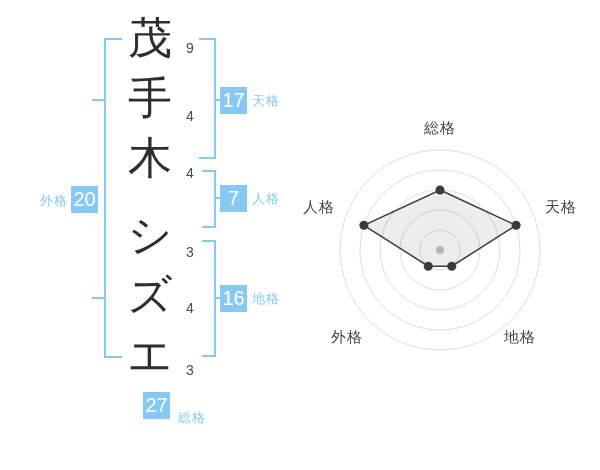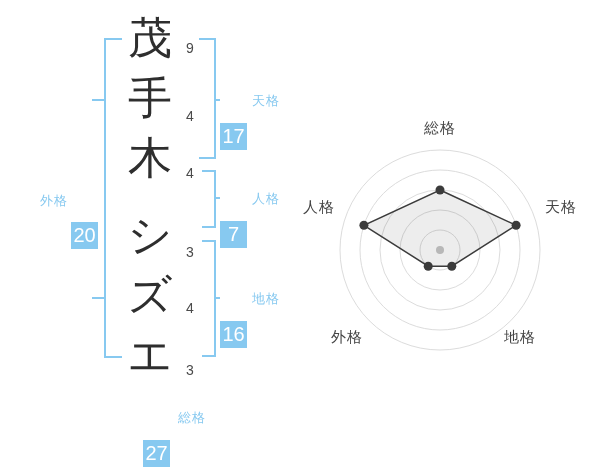--- a/index.html
+++ b/index.html
@@ -13,21 +13,20 @@
   }
   .strokes{
     position:absolute;left:186px;width:20px;height:14px;line-height:14px;
     font-size:14px;color:#4a4a4a;text-align:left;
   }
   .bline{position:absolute;background:var(--accent);}
   .kbox{
     position:absolute;width:27px;height:27px;background:var(--accent);
     color:#ffffff;font-size:20px;display:flex;align-items:center;
     justify-content:center;
-    margin-top:36px;
   }
   .klabel{
     position:absolute;font-size:13px;line-height:15px;color:var(--accent);
     letter-spacing:1px;white-space:nowrap;
   }
   #radar{position:absolute;left:300px;top:110px;}
 </style>
 </head>
 <body>
 
@@ -65,21 +64,21 @@
 
   <div class="bline" style="left:214px;top:240px;width:2px;height:117px"></div>
   <div class="bline" style="left:202px;top:240px;width:12px;height:2px"></div>
   <div class="bline" style="left:202px;top:355px;width:12px;height:2px"></div>
   <div class="bline" style="left:216px;top:297px;width:4px;height:2px"></div>
 
   <div class="kbox" style="left:220px;top:87px">17</div>
   <div class="kbox" style="left:220px;top:185px">7</div>
   <div class="kbox" style="left:220px;top:285px">16</div>
   <div class="kbox" style="left:71px;top:186px">20</div>
-  <div class="kbox" style="left:143px;top:404px">27</div>
+  <div class="kbox" style="left:143px;top:392px">27</div>
 
   <div class="klabel" style="left:252px;top:93px">天格</div>
   <div class="klabel" style="left:252px;top:191px">人格</div>
   <div class="klabel" style="left:252px;top:291px">地格</div>
   <div class="klabel" style="left:40px;top:193px">外格</div>
   <div class="klabel" style="left:178px;top:410px">総格</div>
 
   <svg id="radar" width="290" height="250">
       <circle cx="140" cy="140" r="20" fill="none" stroke="#dcdcdc" stroke-width="1"></circle>
       <circle cx="140" cy="140" r="40" fill="none" stroke="#dcdcdc" stroke-width="1"></circle>

